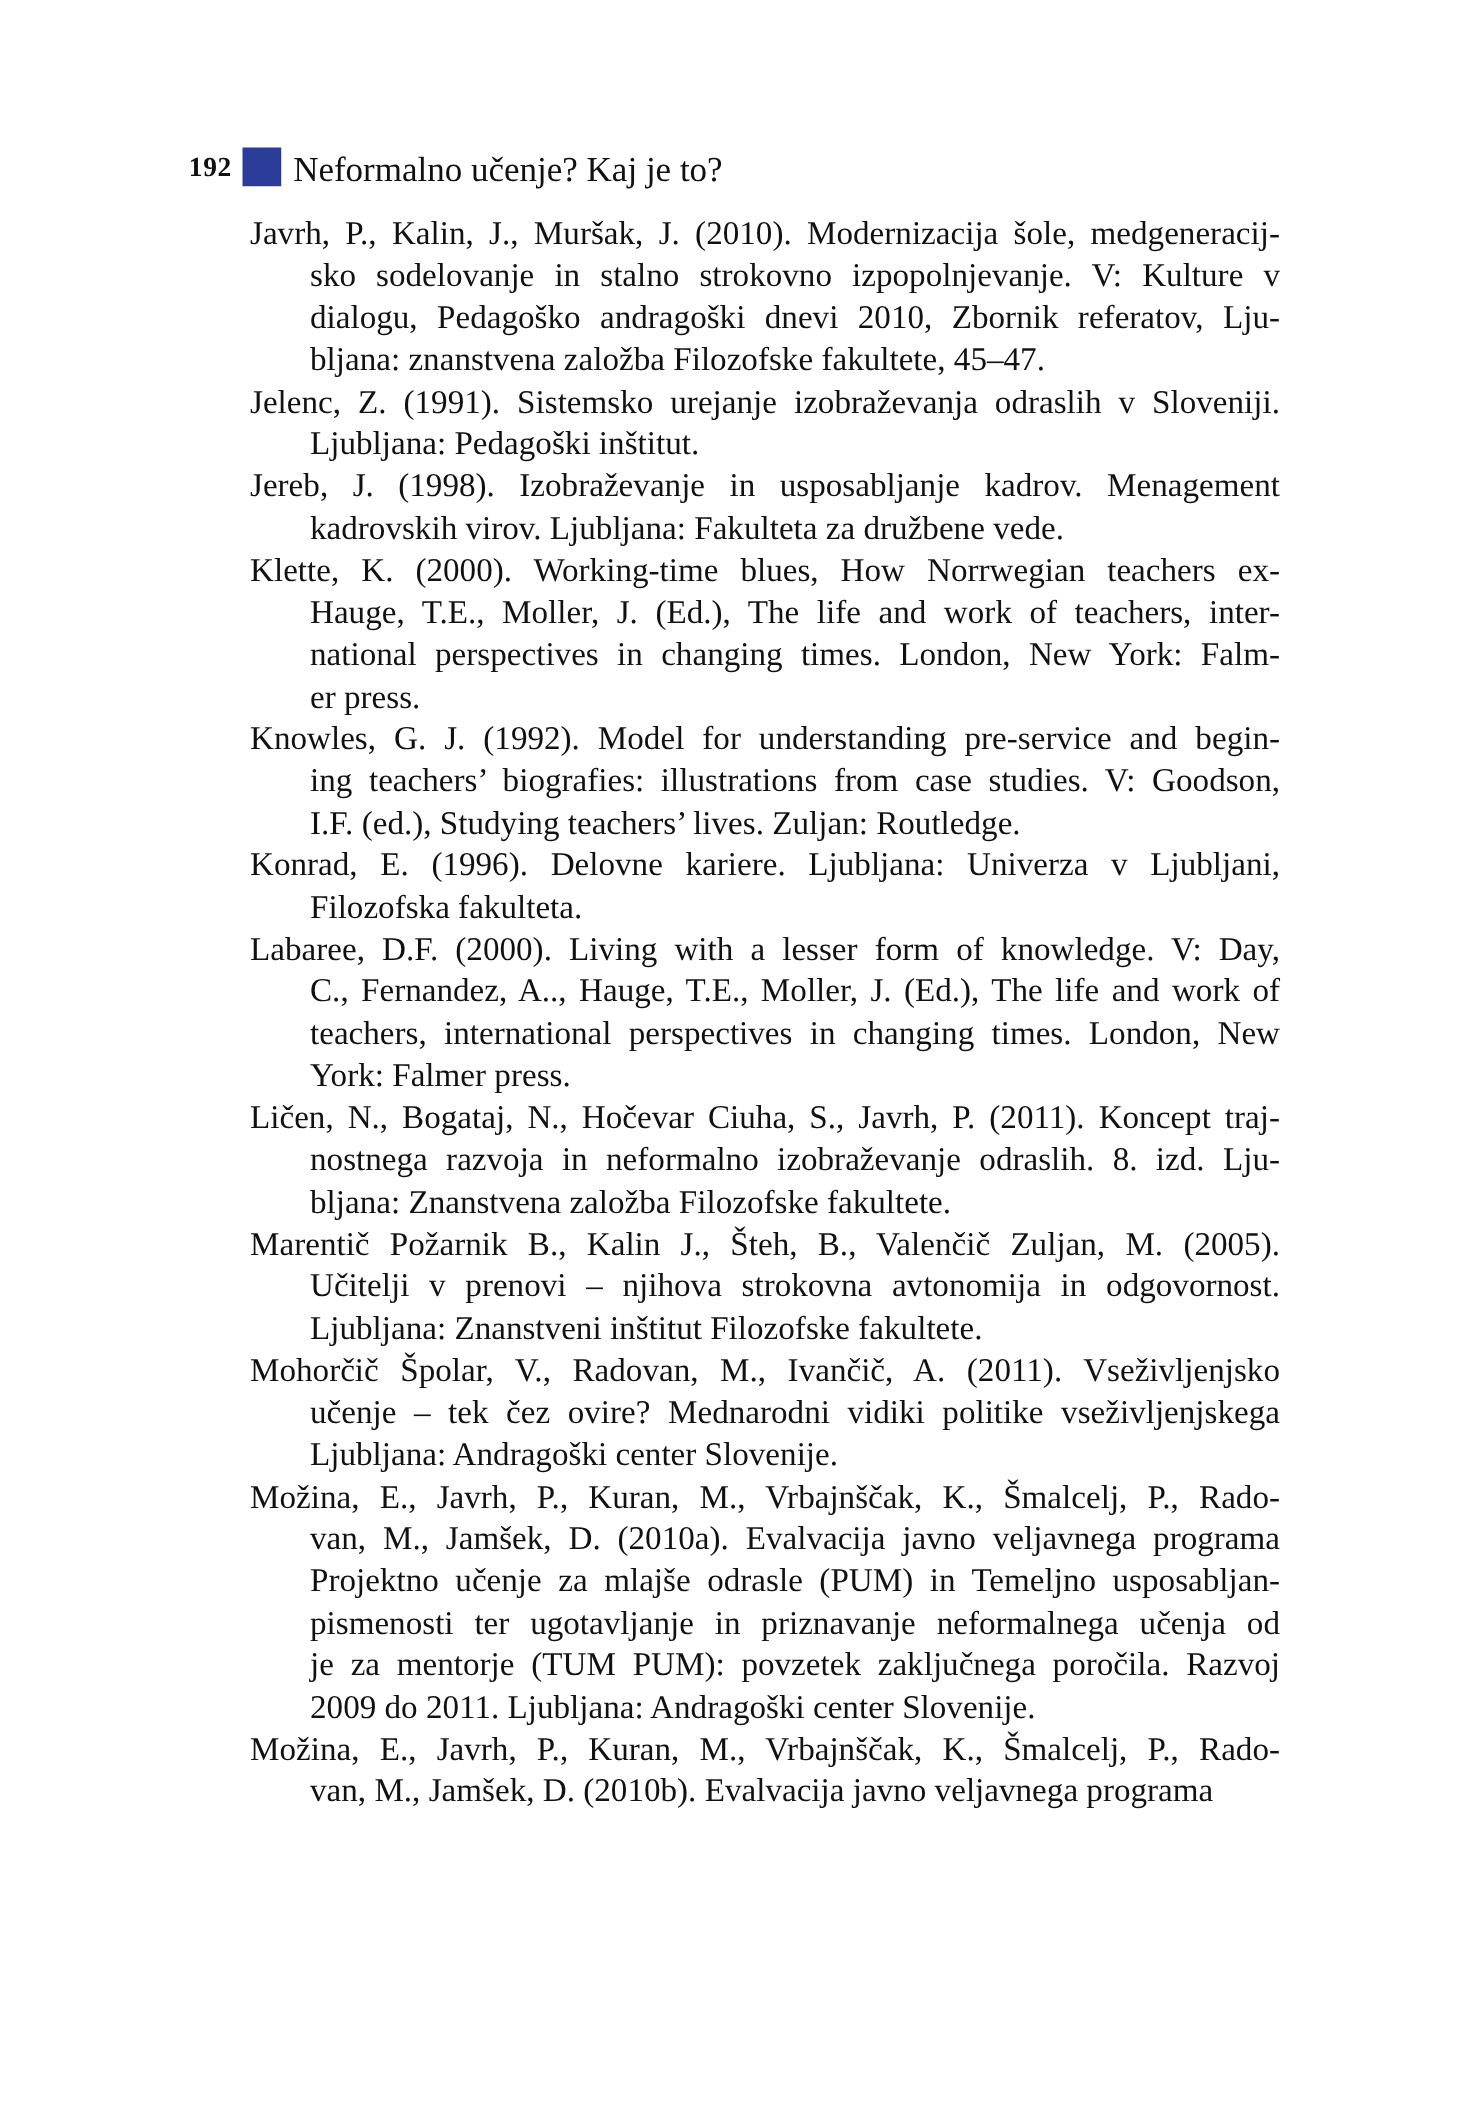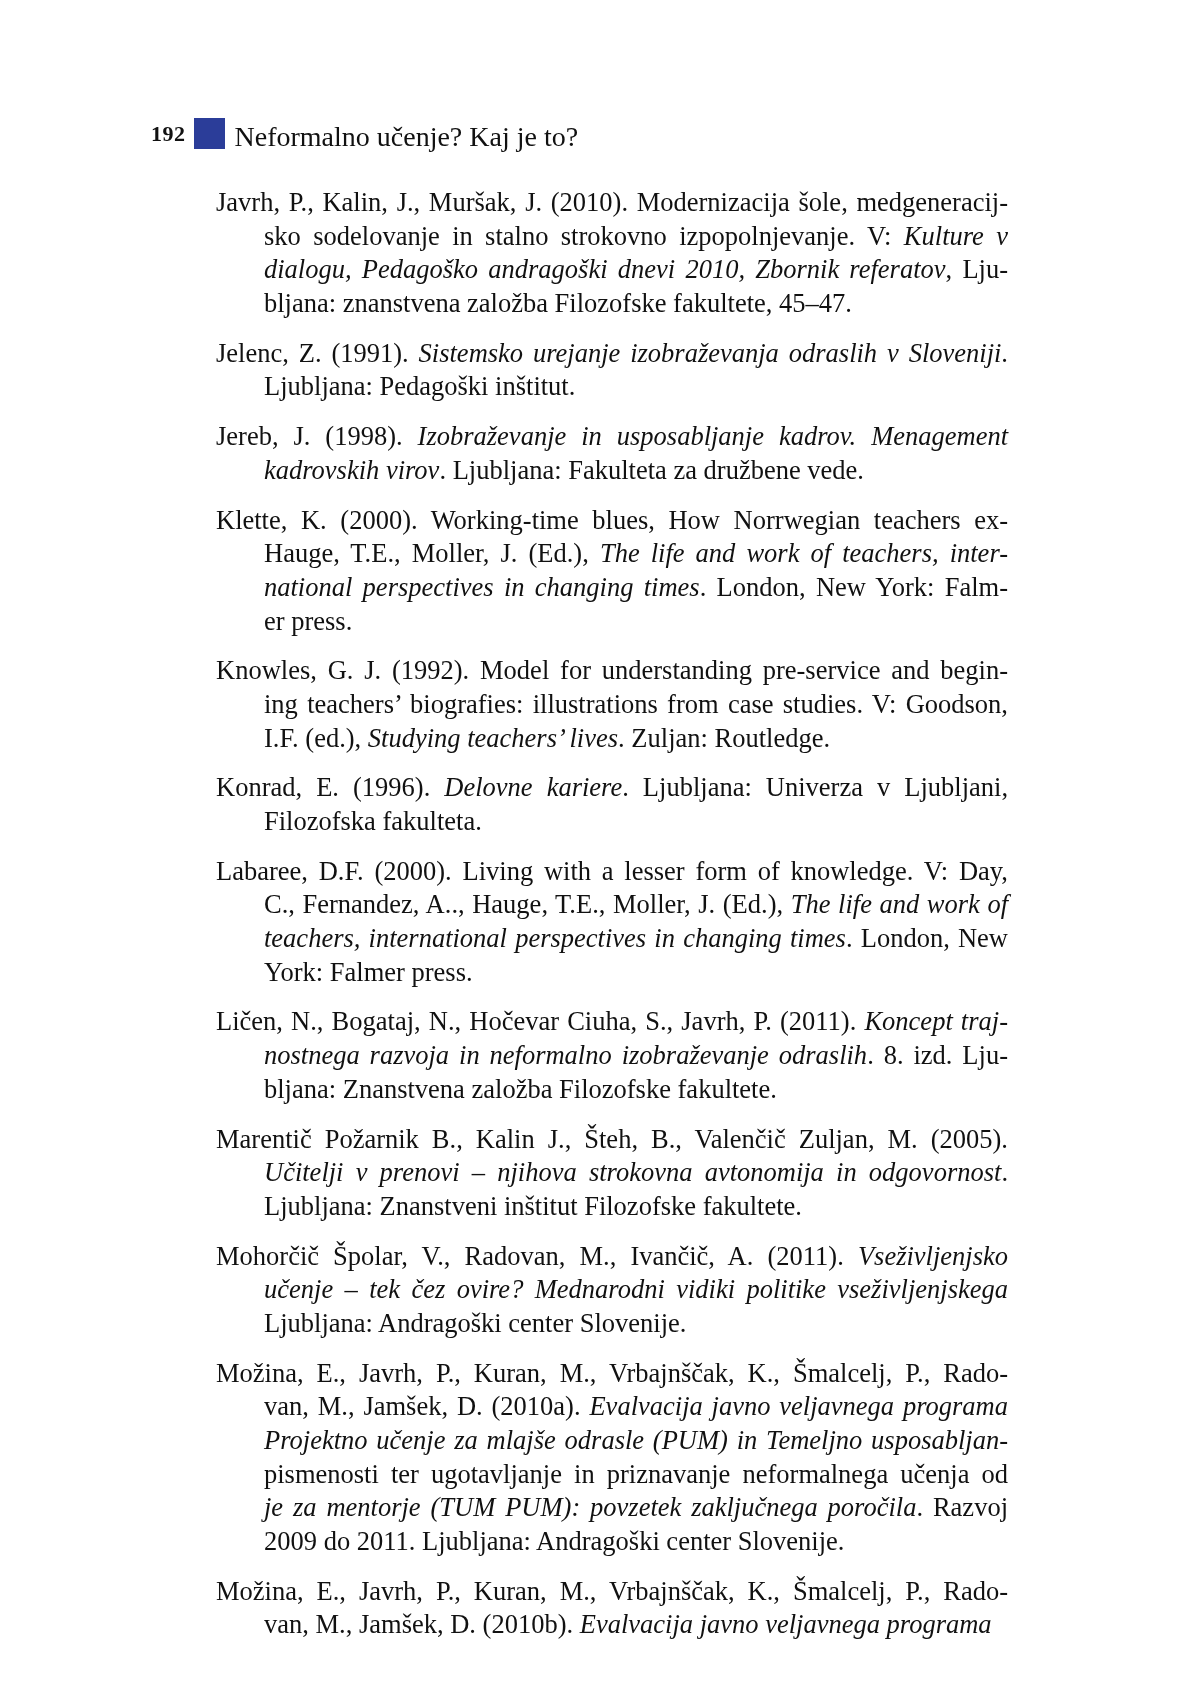--- a/index.html
+++ b/index.html
@@ -3,27 +3,27 @@
 <meta charset="utf-8">
 <style>
   html, body { margin: 0; padding: 0; background: #ffffff; }
   body { width: 1187px; height: 1684px; position: relative; overflow: hidden;
          font-family: "Liberation Serif", "DejaVu Serif", serif; color: #111; }
   .header { position: absolute; left: 151px; top: 121px; height: 34px; display: flex; }
   .page-num { font-size: 22px; font-weight: bold; letter-spacing: 0.5px; margin-right: 8px; }
   .blue-square { width: 31px; height: 31px; background: #2b3d99; margin-right: 10px; position: relative; top: -3px; }
   .running-title { font-size: 28px; font-weight: normal; }
   .refs { position: absolute; left: 200px; top: 170px; width: 824px; }
-  .ref { margin: 16px; }
+  .ref { margin: 0; }
   .line { font-size: 26.5px; line-height: 33.7px; height: 33.7px; white-space: nowrap;
           text-align: justify; text-align-last: justify; overflow: visible; }
   .line.first { padding-left: 0; }
   .line.cont { padding-left: 48px; }
   .line.last { text-align-last: left; }
-  .it { font-style: italic; }
+  .it { }
 </style>
 </head>
 <body>
 
 <div class="header">
   <span class="page-num">192</span>
   <span class="blue-square" style="background: rgb(43, 61, 153);"></span>
   <span class="running-title">Neformalno učenje? Kaj je to?</span>
 </div>
 

